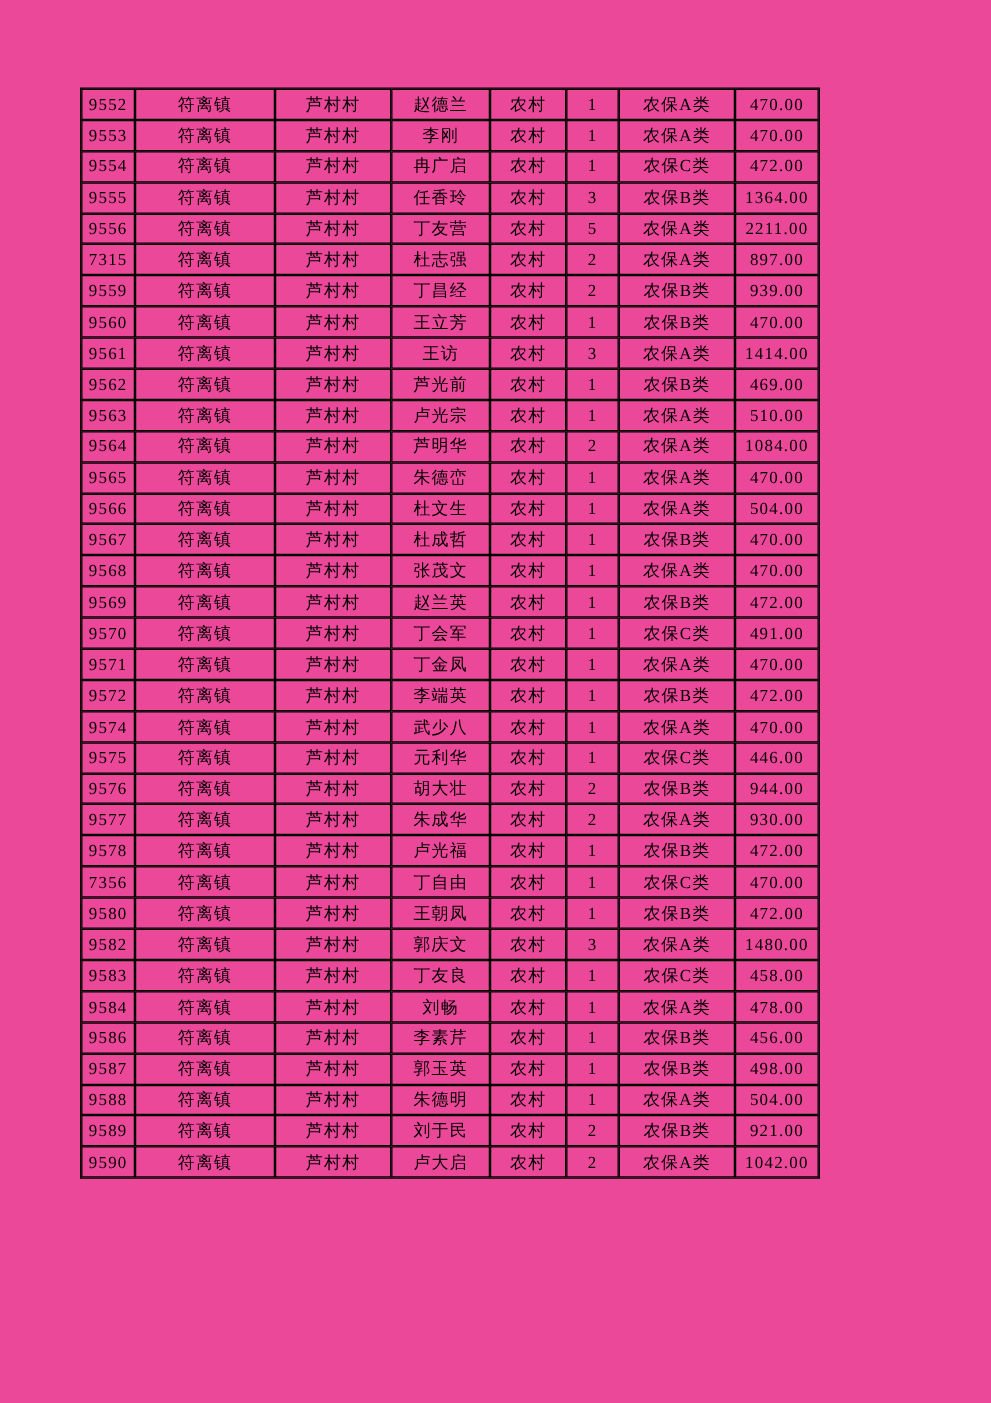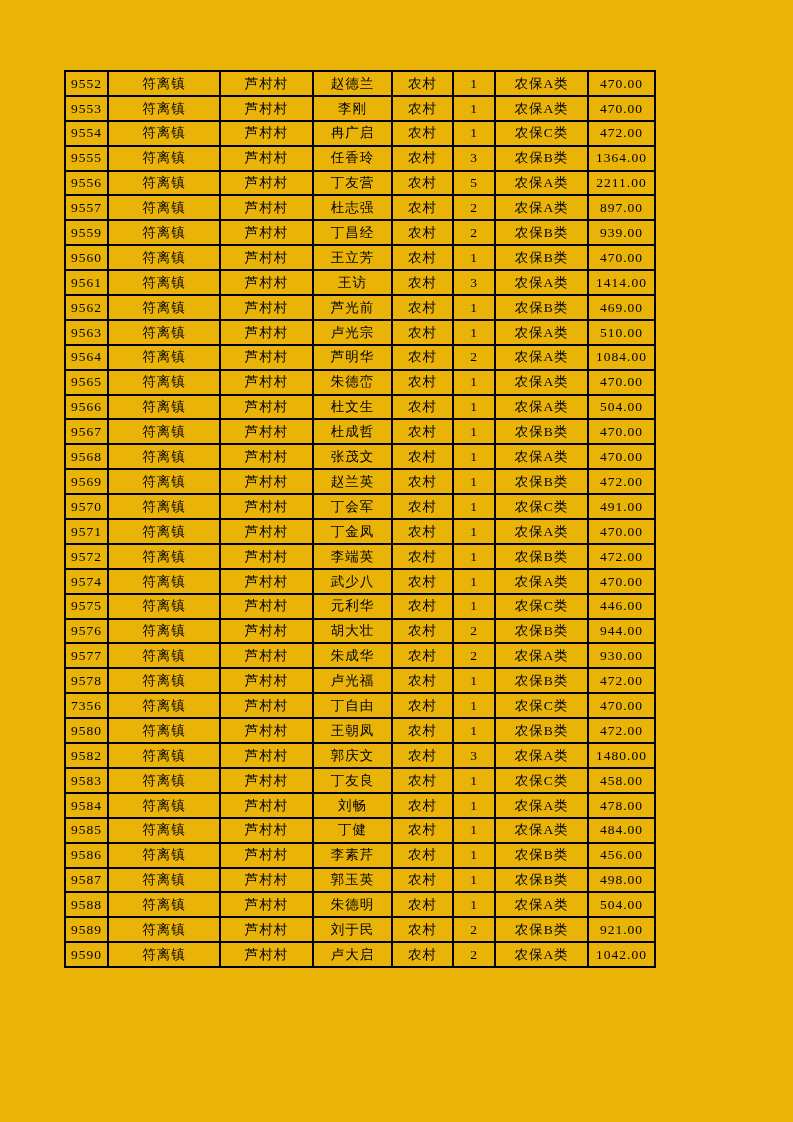--- a/index.html
+++ b/index.html
@@ -4,21 +4,21 @@
 <style>
   html, body {
     margin: 0;
     padding: 0;
     background: #ffffff;
   }
   .page {
     position: relative;
     width: 793px;
     height: 1122px;
-    background: #eab308;
+    background: #ec4899;
     overflow: hidden;
     font-family: "Liberation Serif", "DejaVu Serif", serif;
     color: #000000;
   }
   table.records {
     position: absolute;
     left: 64px;
     top: 70px;
     border-collapse: separate;
     border-spacing: 0;
@@ -107,21 +107,21 @@
           <td>9556</td>
           <td>符离镇</td>
           <td>芦村村</td>
           <td>丁友营</td>
           <td>农村</td>
           <td>5</td>
           <td>农保A类</td>
           <td>2211.00</td>
         </tr>
         <tr>
-          <td>9557</td>
+          <td>7315</td>
           <td>符离镇</td>
           <td>芦村村</td>
           <td>杜志强</td>
           <td>农村</td>
           <td>2</td>
           <td>农保A类</td>
           <td>897.00</td>
         </tr>
         <tr>
           <td>9559</td>
@@ -355,30 +355,20 @@
         </tr>
         <tr>
           <td>9584</td>
           <td>符离镇</td>
           <td>芦村村</td>
           <td>刘畅</td>
           <td>农村</td>
           <td>1</td>
           <td>农保A类</td>
           <td>478.00</td>
-        </tr>
-        <tr>
-          <td>9585</td>
-          <td>符离镇</td>
-          <td>芦村村</td>
-          <td>丁健</td>
-          <td>农村</td>
-          <td>1</td>
-          <td>农保A类</td>
-          <td>484.00</td>
         </tr>
         <tr>
           <td>9586</td>
           <td>符离镇</td>
           <td>芦村村</td>
           <td>李素芹</td>
           <td>农村</td>
           <td>1</td>
           <td>农保B类</td>
           <td>456.00</td>

